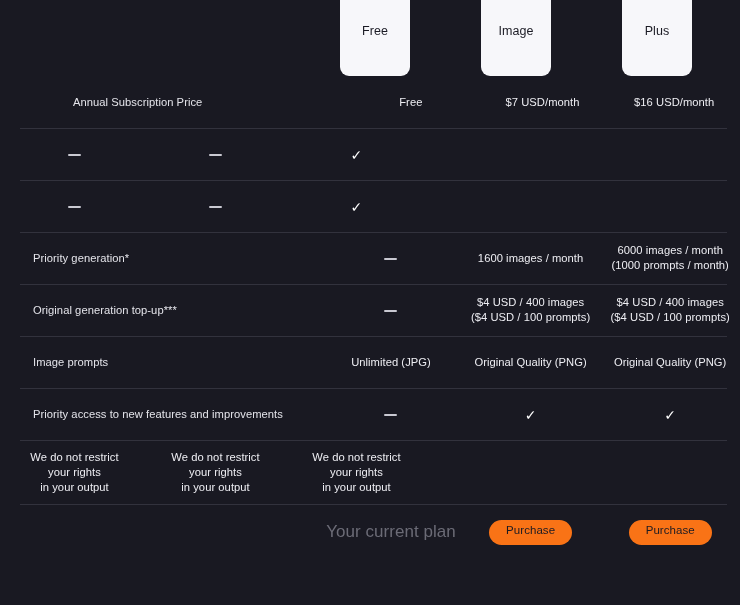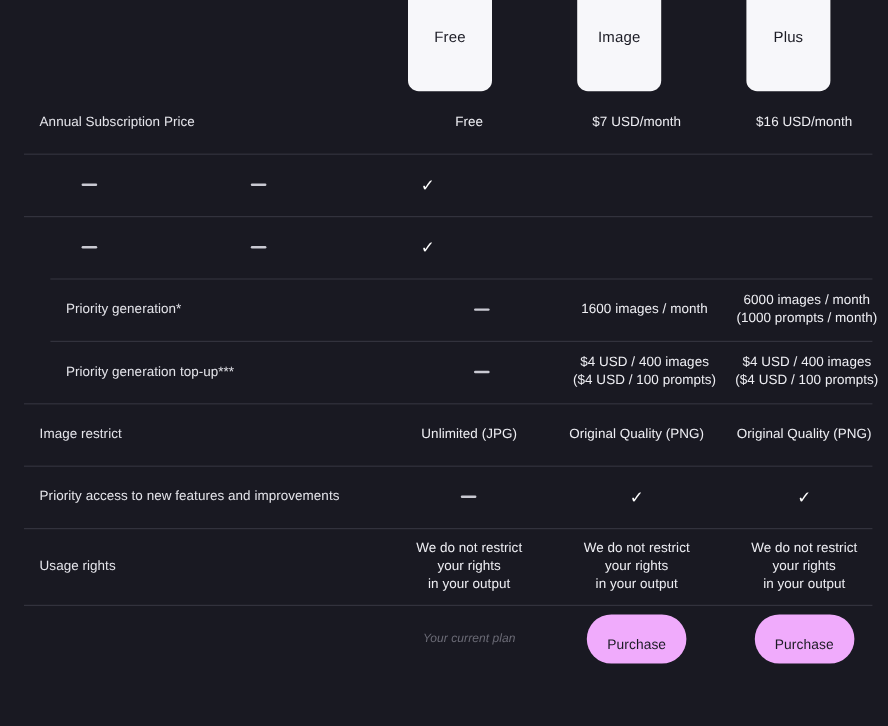--- a/index.html
+++ b/index.html
@@ -88,62 +88,61 @@
     text-align: center;
     font-size: 11.2px;
     line-height: 15px;
     color: #eeeef3;
     letter-spacing: 0.05px;
   }
   .cell.c0 { margin-left: 4px; }
   .cell .line { display: block; }
 
   
-  .row.price { min-height: 52px; }
+  .row.price { min-height: 52px; padding-left: 40px; }
   .row.price .cell { font-size: 11.2px; }
 
   
   .glyph-dash {
     display: inline-block;
     width: 13px;
     height: 2px;
     background: #c9c9d2;
     vertical-align: middle;
     border-radius: 1px;
   }
   .glyph-check {
     display: inline-block;
     font-size: 14px;
     line-height: 14px;
     color: #ffffff;
     vertical-align: middle;
   }
 
   
-  .row.tall { min-height: 52px; margin-left: 22px; }
+  .row.tall { min-height: 52px; }
   .row.triple { min-height: 64px; }
 
   
   .row.actions {
     min-height: 57px;
     align-items: center;
   }
   .current-plan {
-    font-size: 10px;
+    font-size: 17px;
     color: #6b6b76;
     letter-spacing: 0.05px;
-    font-style: italic;
   }
   .purchase-btn {
     display: inline-block;
-    background: #f0abfc;
+    background: #f97316;
     color: #1b1b24;
     border: none;
     border-radius: 999px;
-    padding: 20px 17px 9px;
+    padding: 4px 17px 9px;
     font-family: "Liberation Sans", sans-serif;
     font-size: 11.5px;
     letter-spacing: 0.05px;
     cursor: pointer;
   }
 </style>
 </head>
 <body>
 
 <div id="app">
@@ -208,36 +207,36 @@
         <span class="line">1600 images / month</span>
       </div>
       <div class="cell">
         <span class="line">6000 images / month</span>
         <span class="line">(1000 prompts / month)</span>
       </div>
     </div>
 
 
     <div class="row tall">
-      <div class="row-label">Priority generation top-up***</div>
+      <div class="row-label">Original generation top-up***</div>
       <div class="cell c0">
         <span class="glyph-dash"></span>
       </div>
       <div class="cell">
         <span class="line">$4 USD / 400 images</span>
         <span class="line">($4 USD / 100 prompts)</span>
       </div>
       <div class="cell">
         <span class="line">$4 USD / 400 images</span>
         <span class="line">($4 USD / 100 prompts)</span>
       </div>
     </div>
 
     <div class="row">
-      <div class="row-label">Image restrict</div>
+      <div class="row-label">Image prompts</div>
       <div class="cell c0">
         <span class="line">Unlimited (JPG)</span>
       </div>
       <div class="cell">
         <span class="line">Original Quality (PNG)</span>
       </div>
       <div class="cell">
         <span class="line">Original Quality (PNG)</span>
       </div>
     </div>
@@ -249,21 +248,20 @@
       </div>
       <div class="cell">
         <span class="glyph-check">✓</span>
       </div>
       <div class="cell">
         <span class="glyph-check">✓</span>
       </div>
     </div>
 
     <div class="row triple">
-      <div class="row-label">Usage rights</div>
       <div class="cell c0">
         <span class="line">We do not restrict</span>
         <span class="line">your rights</span>
         <span class="line">in your output</span>
       </div>
       <div class="cell">
         <span class="line">We do not restrict</span>
         <span class="line">your rights</span>
         <span class="line">in your output</span>
       </div>

